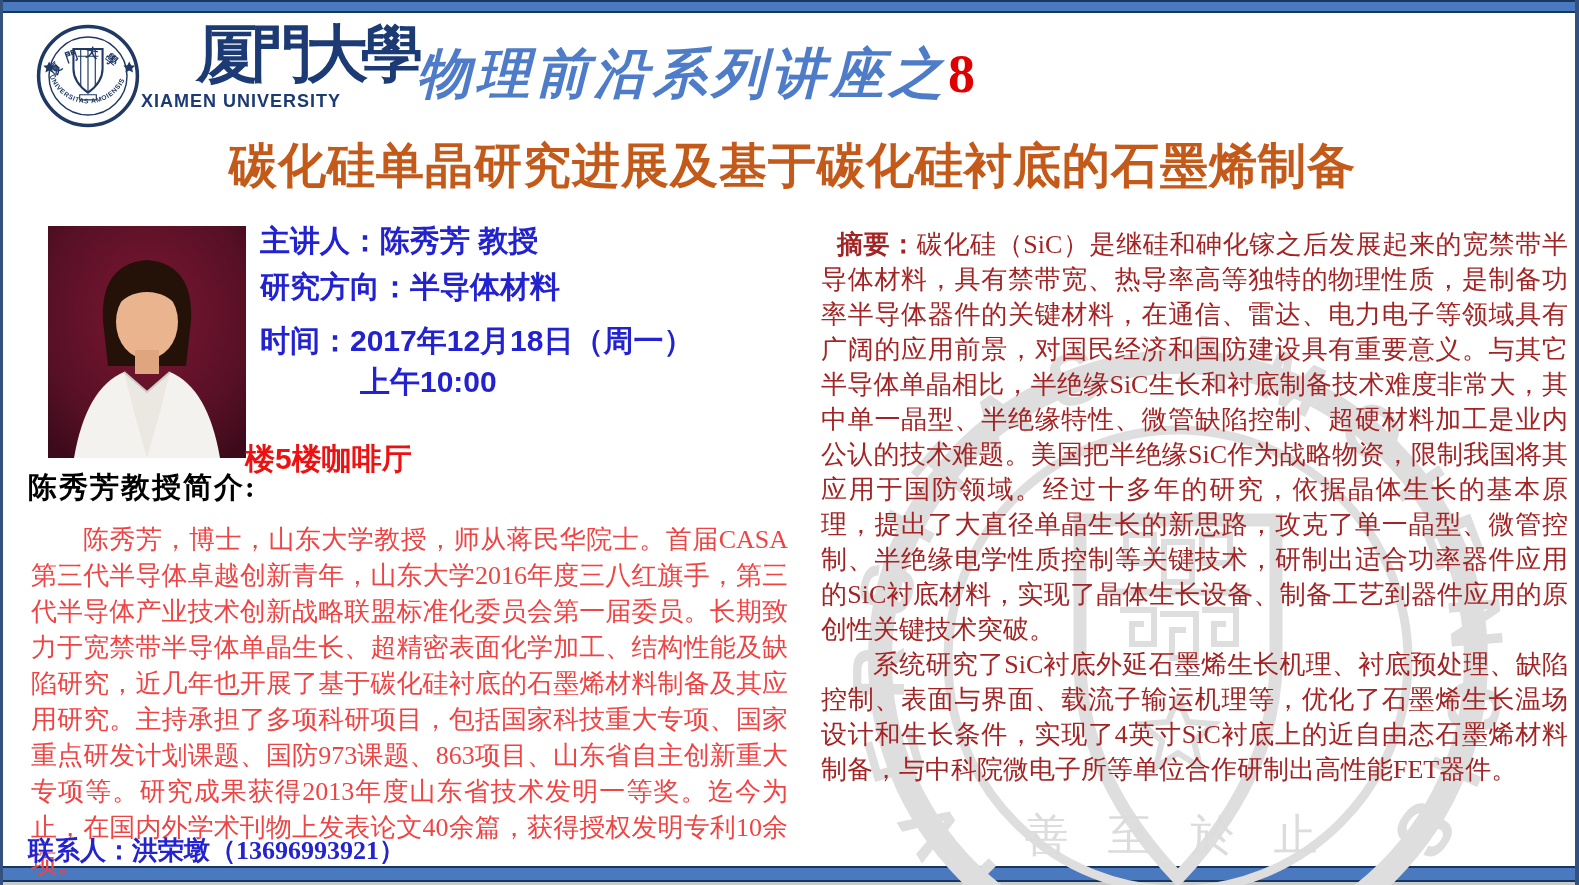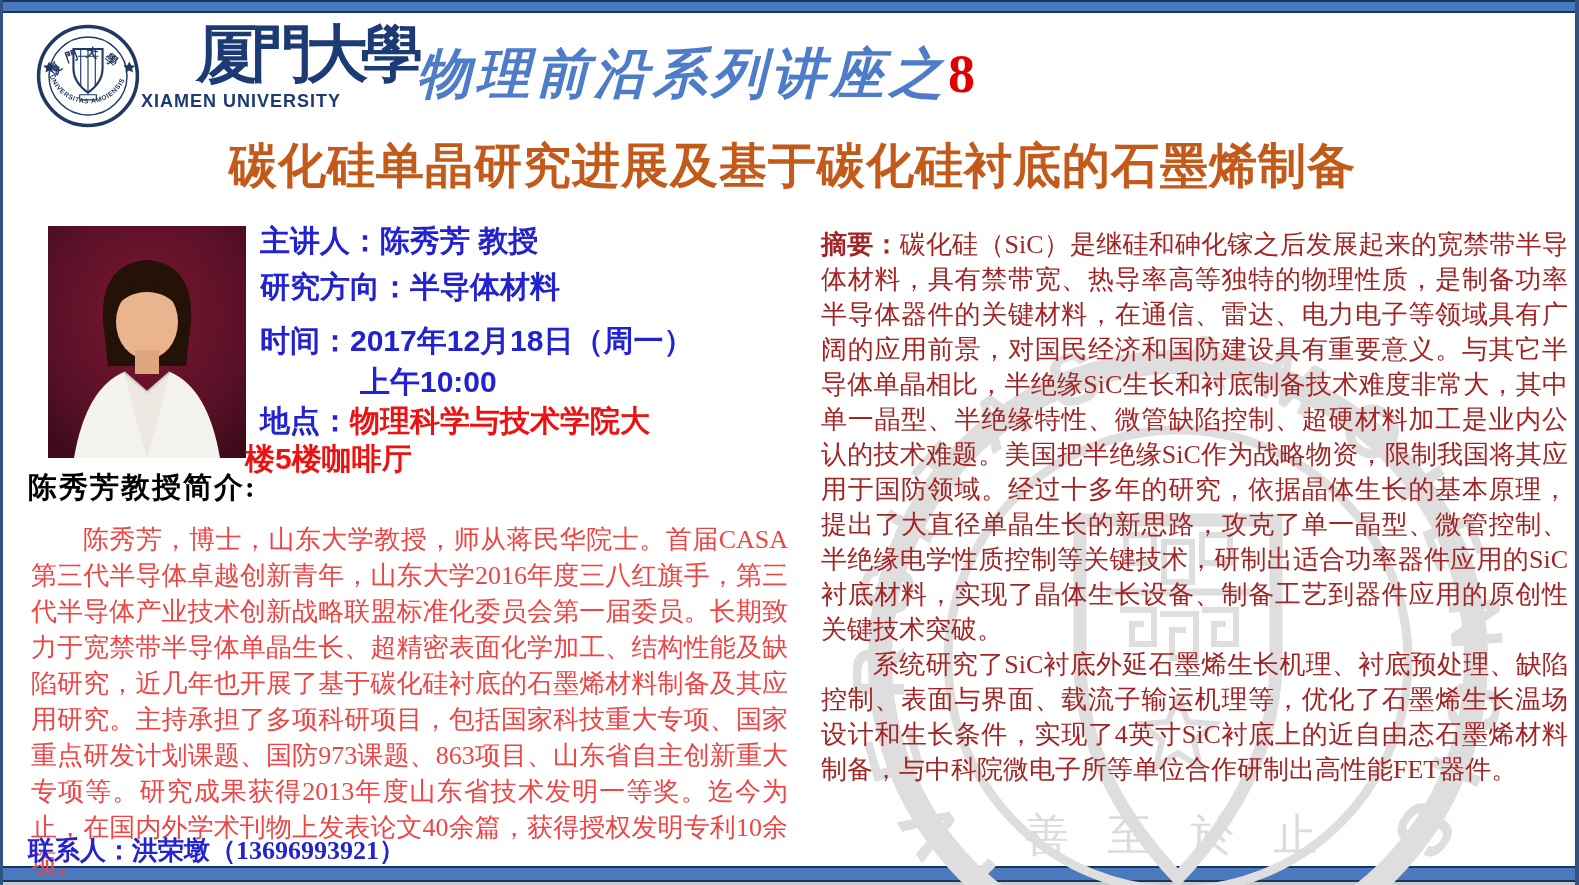--- a/index.html
+++ b/index.html
@@ -36,21 +36,21 @@
     font-size:29px;color:#000;font-weight:bold;letter-spacing:2px;}
   .bio-text{left:28px;top:510px;width:757px;font-family:"Liberation Serif","DejaVu Serif",serif;
     font-size:26px;line-height:36px;color:#ef4444;text-align:justify;text-indent:2em;margin-top:12px;}
   .contact{left:25px;top:833px;font-family:"Liberation Serif","DejaVu Serif",serif;
     font-weight:bold;font-size:26px;color:#2323cf;white-space:nowrap;}
   
   .abstract{left:818px;top:227px;width:747px;font-family:"Liberation Serif","DejaVu Serif",serif;
     font-size:26px;line-height:35px;color:#a32424;text-align:justify;}
   .abstract p{margin:0;}
   .abstract .p2{text-indent:2em;}
-  .abstract-label{font-family:"Liberation Sans","DejaVu Sans",sans-serif;font-weight:bold;}
+  .abstract-label{font-family:"Liberation Sans","DejaVu Sans",sans-serif;font-weight:bold;margin-left:16px;}
   
   .watermark{left:845px;top:330px;width:660px;height:660px;z-index:2;pointer-events:none;}
   .seal{left:33px;top:24px;width:104px;height:104px;z-index:4;}
 </style>
 </head>
 <body>
 
 <div class="poster">
 
   <div class="abs top-bar"></div>
@@ -118,23 +118,20 @@
     <rect x="87" y="124" width="24" height="24" fill="#dfa57f"></rect>
     <path d="M26,232 Q38,162 76,146 L99,166 L122,146 Q160,162 172,232 Z" fill="#f4f2ee"></path>
     <path d="M76,146 L99,166 L122,146 L112,186 L99,232 L86,186 Z" fill="#ebe8e2"></path>
     <path d="M76,146 L99,166 L122,146" stroke="#cfcac2" stroke-width="2" fill="none"></path>
   </svg>
 
   <div class="abs layer info-line" style="left:257px;top:267px;">研究方向：半导体材料</div>
   <div class="abs layer info-line" style="left:257px;top:221px;">主讲人：陈秀芳 教授</div>
   <div class="abs layer info-line" style="left:257px;top:321px;">时间：2017年12月18日（周一）</div>
   <div class="abs layer info-line" style="left:357px;top:362px;">上午10:00</div>
-  <div class="abs layer info-line" style="left:257px;top:401px;">
-    <span>地点：</span><span class="venue-red">物理科学与技术学院大</span>
-  </div>
   <div class="abs layer info-line venue-red" style="left:242px;top:439px;">楼5楼咖啡厅</div>
 
   <div class="abs layer bio-heading">陈秀芳教授简介:</div>
   <div class="abs layer bio-text">陈秀芳，博士，山东大学教授，师从蒋民华院士。首届CASA第三代半导体卓越创新青年，山东大学2016年度三八红旗手，第三代半导体产业技术创新战略联盟标准化委员会第一届委员。长期致力于宽禁带半导体单晶生长、超精密表面化学加工、结构性能及缺陷研究，近几年也开展了基于碳化硅衬底的石墨烯材料制备及其应用研究。主持承担了多项科研项目，包括国家科技重大专项、国家重点研发计划课题、国防973课题、863项目、山东省自主创新重大专项等。研究成果获得2013年度山东省技术发明一等奖。迄今为止，在国内外学术刊物上发表论文40余篇，获得授权发明专利10余项。</div>
   <div class="abs layer contact">联系人：洪荣墩（13696993921）</div>
 
   <div class="abs layer abstract">
     <p><span class="abstract-label">摘要：</span><span>碳化硅（SiC）是继硅和砷化镓之后发展起来的宽禁带半导体材料，具有禁带宽、热导率高等独特的物理性质，是制备功率半导体器件的关键材料，在通信、雷达、电力电子等领域具有广阔的应用前景，对国民经济和国防建设具有重要意义。与其它半导体单晶相比，半绝缘SiC生长和衬底制备技术难度非常大，其中单一晶型、半绝缘特性、微管缺陷控制、超硬材料加工是业内公认的技术难题。美国把半绝缘SiC作为战略物资，限制我国将其应用于国防领域。经过十多年的研究，依据晶体生长的基本原理，提出了大直径单晶生长的新思路，攻克了单一晶型、微管控制、半绝缘电学性质控制等关键技术，研制出适合功率器件应用的SiC衬底材料，实现了晶体生长设备、制备工艺到器件应用的原创性关键技术突破。</span></p>
     <p class="p2">系统研究了SiC衬底外延石墨烯生长机理、衬底预处理、缺陷控制、表面与界面、载流子输运机理等，优化了石墨烯生长温场设计和生长条件，实现了4英寸SiC衬底上的近自由态石墨烯材料制备，与中科院微电子所等单位合作研制出高性能FET器件。</p>
   </div>

